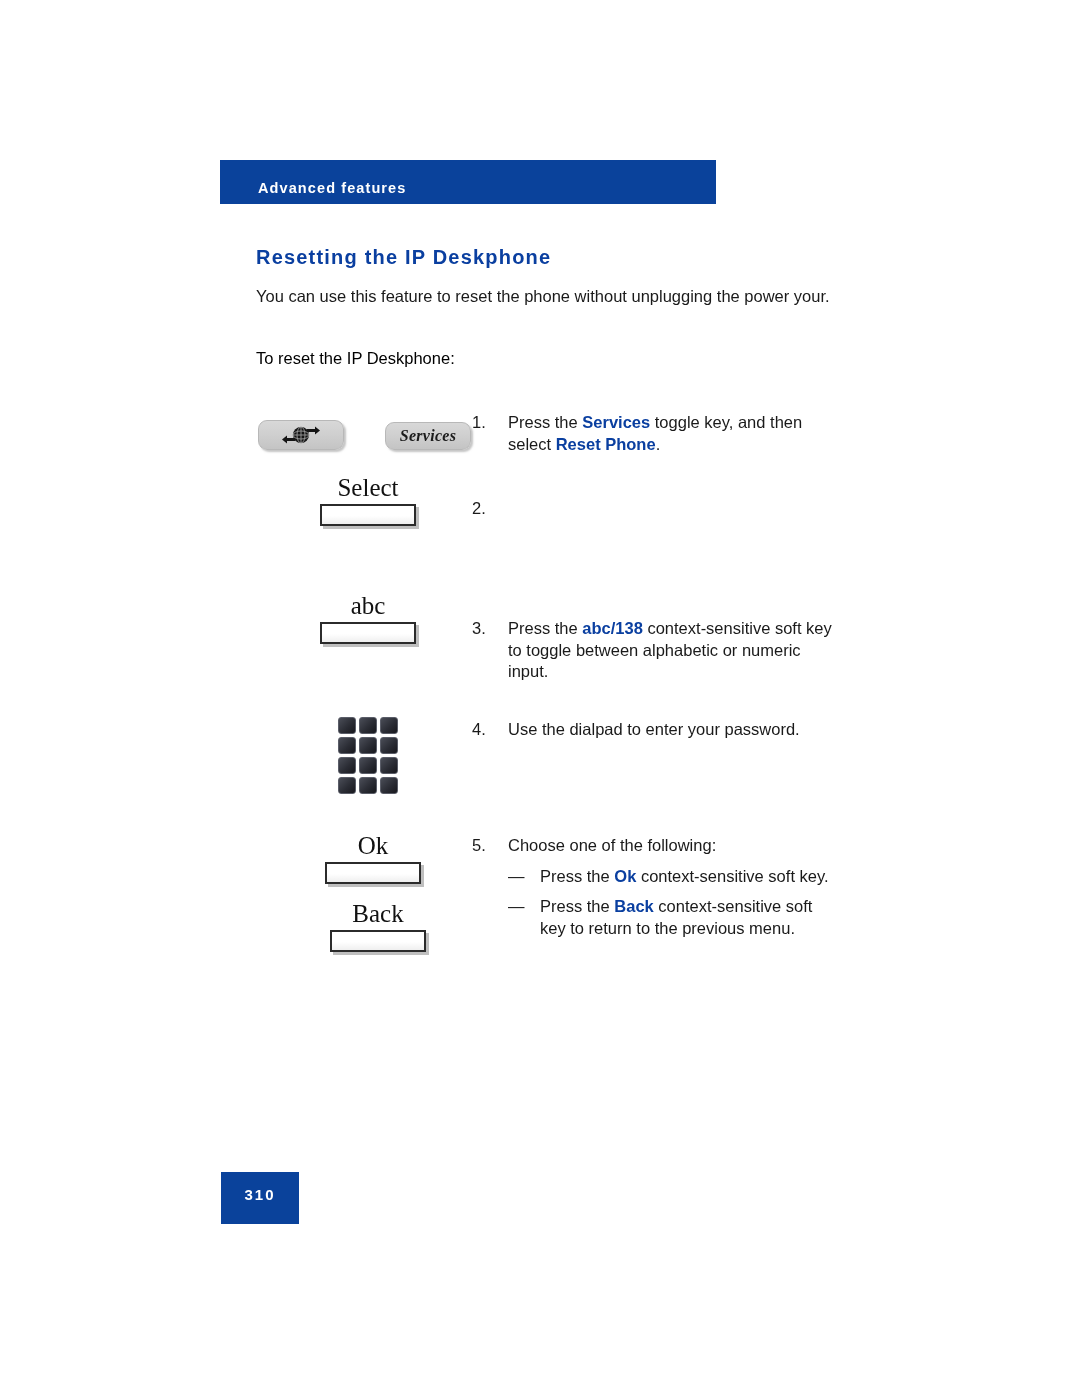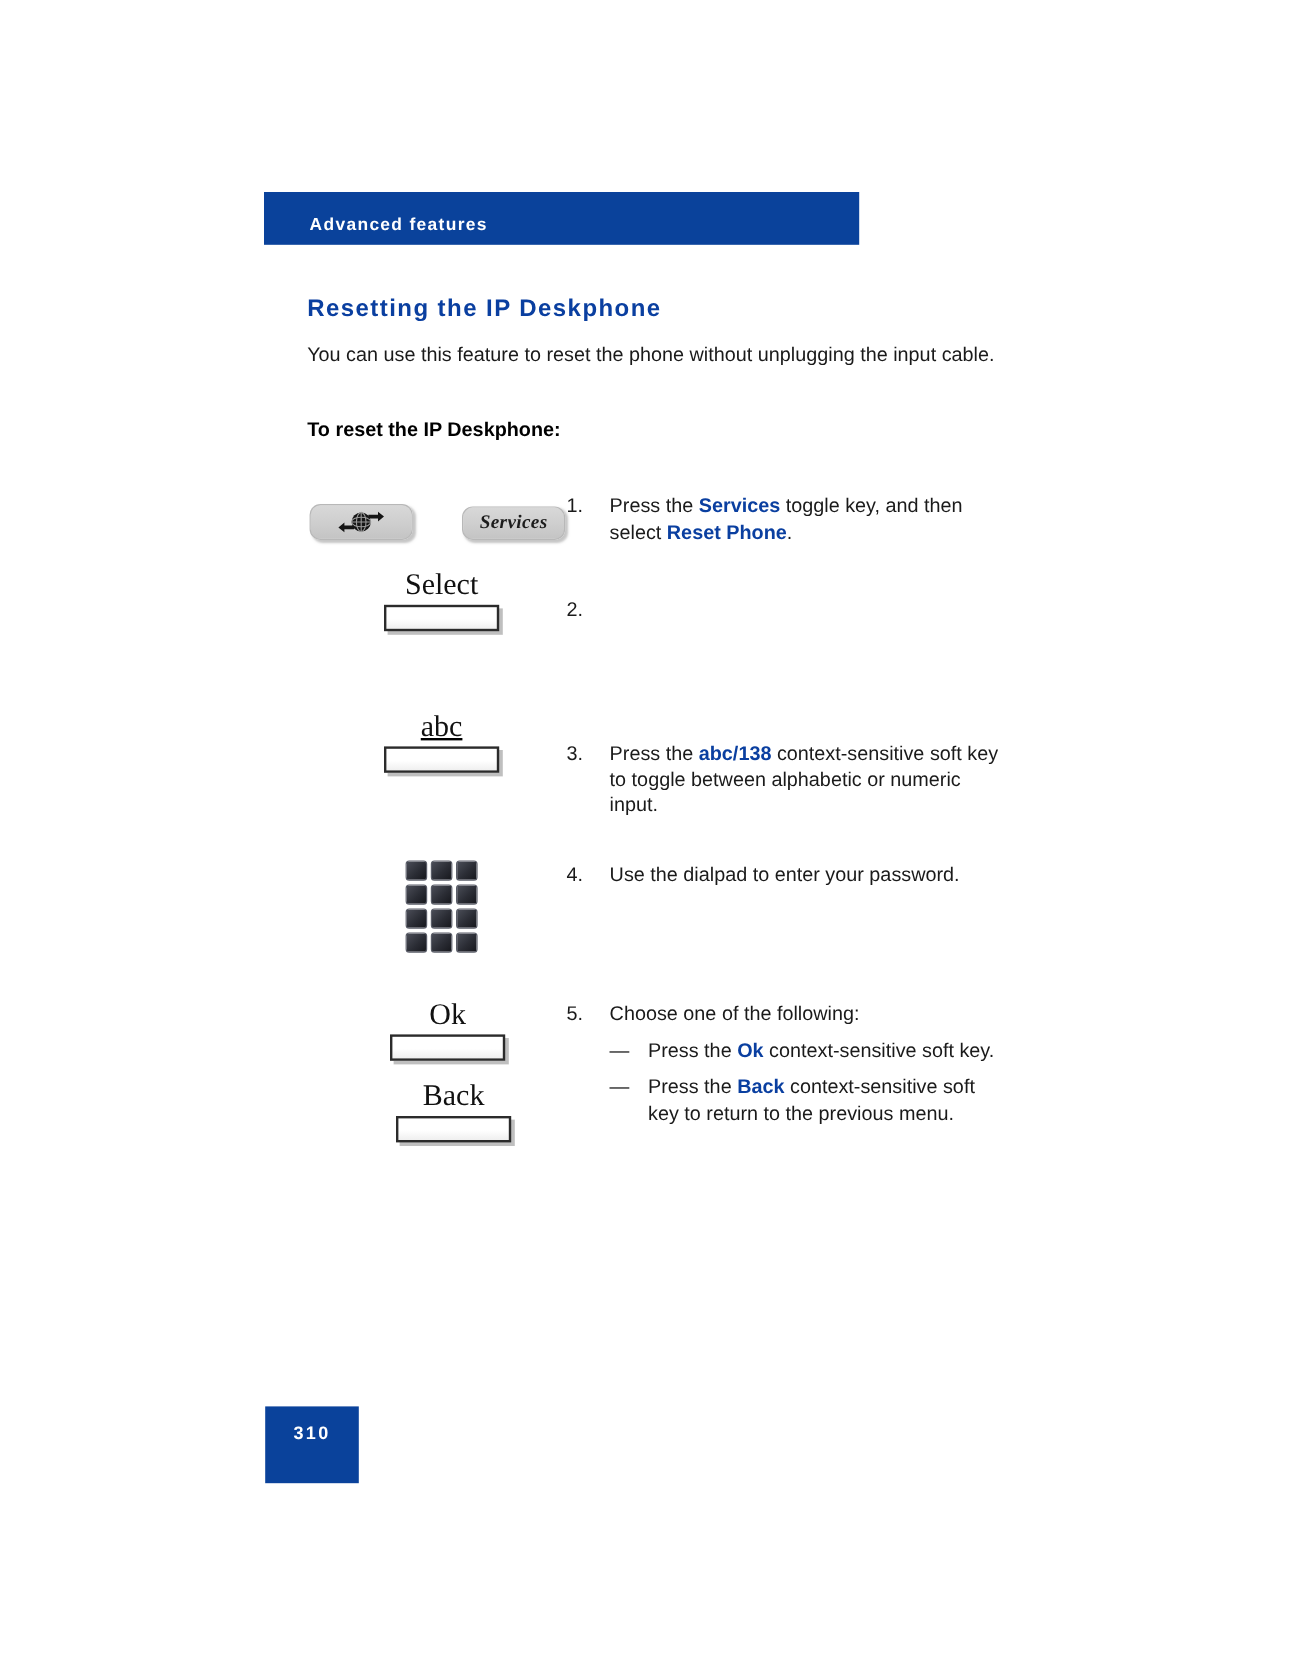--- a/index.html
+++ b/index.html
@@ -56,21 +56,21 @@
     width: 580px;
     font-size: 16.5px;
     line-height: 23px;
     color: #1a1a1a;
   }
   .subhead {
     position: absolute;
     left: 256px;
     top: 349px;
     font-size: 16.5px;
-    font-weight: bold;
+    font-weight: normal;
     color: #000000;
     white-space: nowrap;
   }
 
   
   .step {
     position: absolute;
     font-size: 16.5px;
     line-height: 21.5px;
     color: #1a1a1a;
@@ -157,21 +157,21 @@
     border: 1px solid #5a5d68;
     box-sizing: border-box;
   }
 
   
   .page-footer {
     position: absolute;
     left: 221px;
     top: 1172px;
     width: 78px;
-    height: 64px;
+    height: 52px;
     background: #0a429b;
   }
   .page-number {
     position: absolute;
     left: 0;
     right: 0;
     top: 14px;
     text-align: center;
     font-size: 15px;
     font-weight: bold;
@@ -181,21 +181,21 @@
 </style>
 </head>
 <body>
 
 <div class="header-banner">
   <div class="header-banner-label">Advanced features</div>
 </div>
 
 <div class="page-title">Resetting the IP Deskphone</div>
 
-<div class="intro">You can use this feature to reset the phone without unplugging the input cable.</div>
+<div class="intro">You can use this feature to reset the phone without unplugging the power your.</div>
 
 <div class="subhead">To reset the IP Deskphone:</div>
 
 <div class="fixedkey" style="left:258px; top:420px; width:86px; height:30px;">
   <svg width="46" height="20" viewBox="0 0 46 20">
     <circle cx="23" cy="10" r="8" fill="#151515"></circle>
     <path d="M15 10 h16 M23 2 v16" stroke="#9a9a9a" stroke-width="0.9"></path>
     <ellipse cx="23" cy="10" rx="4" ry="8" fill="none" stroke="#9a9a9a" stroke-width="0.9"></ellipse>
     <ellipse cx="23" cy="10" rx="8" ry="4" fill="none" stroke="#9a9a9a" stroke-width="0.9"></ellipse>
     <path d="M29 4 h8 v-2.5 l5 4 -5 4 V7 h-8 z" fill="#151515"></path>
@@ -205,21 +205,21 @@
 
 <div class="fixedkey" style="left:385px; top:422px; width:86px; height:28px;">
   <span class="fixedkey-text">Services</span>
 </div>
 
 <div class="softkey-group" style="left:310px; top:474px; width:116px;">
   <div class="softkey-label">Select</div>
   <div class="softkey-btn"></div>
 </div>
 
-<div class="softkey-group" style="left:310px; top:592px; width:116px;text-decoration:underline;">
+<div class="softkey-group" style="left:310px; top:592px; width:116px;">
   <div class="softkey-label">abc</div>
   <div class="softkey-btn"></div>
 </div>
 
 <div class="dialpad" style="left:338px; top:717px;">
   <div class="dialpad-key"></div>
   <div class="dialpad-key"></div>
   <div class="dialpad-key"></div>
   <div class="dialpad-key"></div>
   <div class="dialpad-key"></div>

